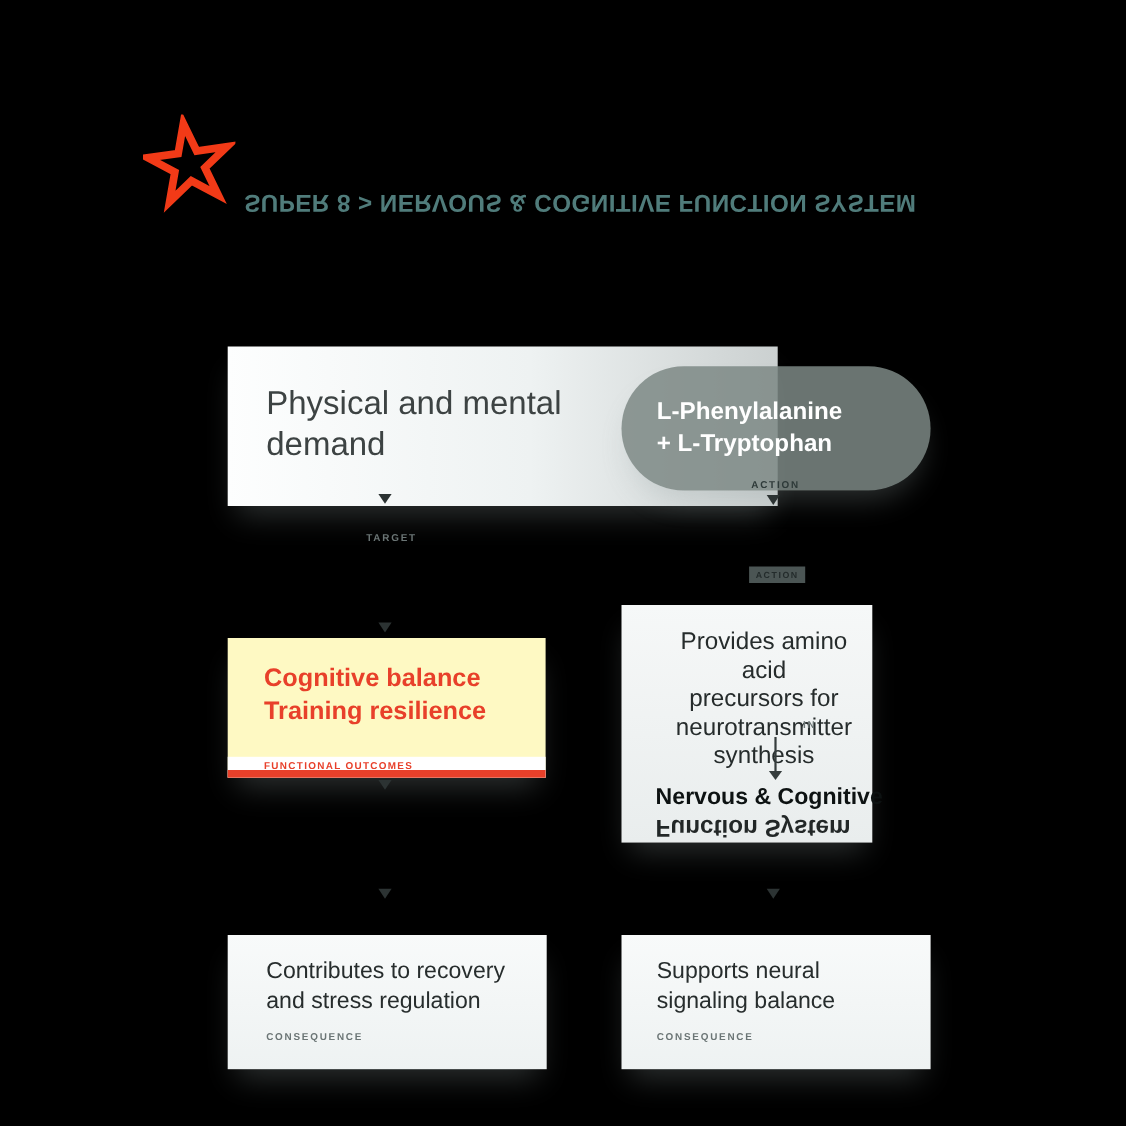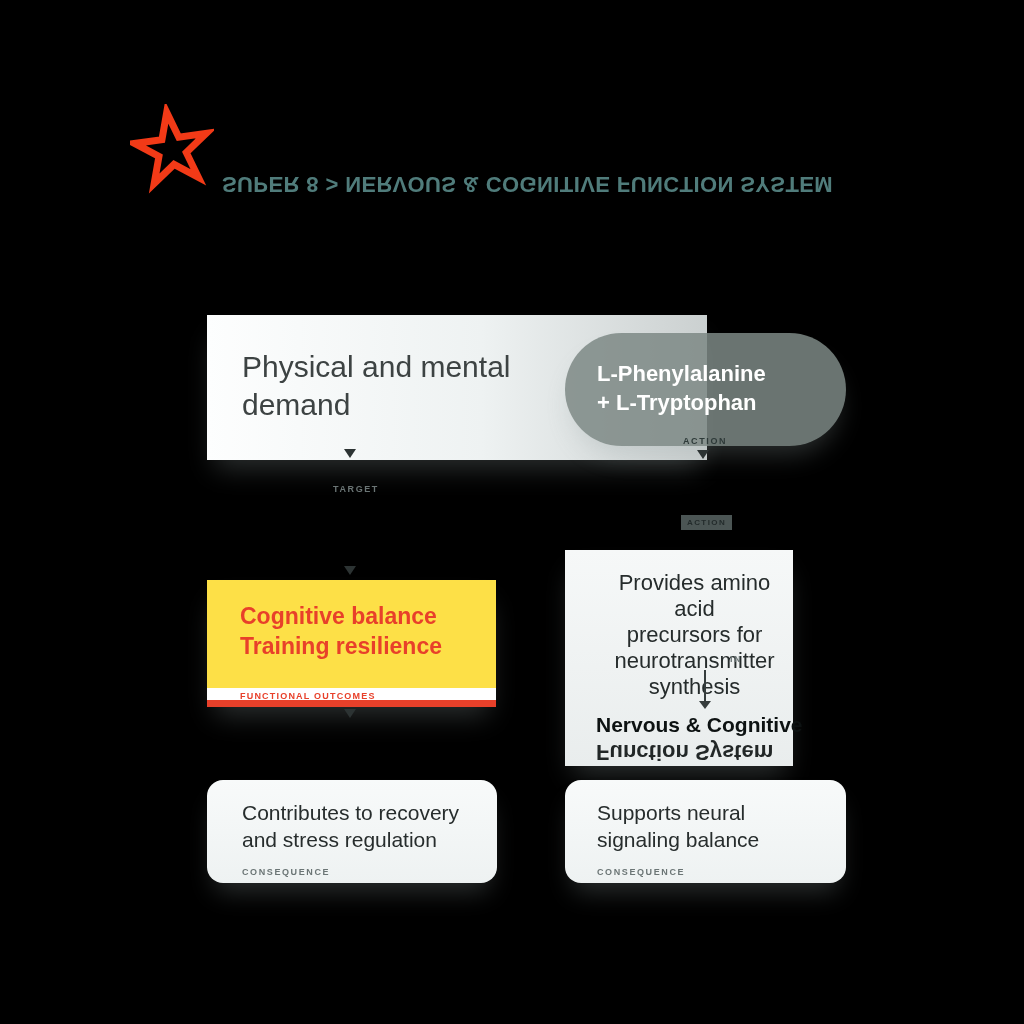--- a/index.html
+++ b/index.html
@@ -45,28 +45,28 @@
     text-align:center;
   }
   .mech-text{left:31px;top:20px;font-size:22px;line-height:26px;color:#262c2c;}
   .in-tag{left:133px;top:104px;margin-left:32px;}
   .stem{left:139px;top:120px;width:2px;height:32px;background:#363d3d;}
   .stem-head{left:134px;top:151px;width:0;height:0;border-left:6px solid transparent;border-right:6px solid transparent;border-top:8px solid #363d3d;}
   .sys-title{left:31px;top:163px;font-size:21px;font-weight:700;color:#0d1212;white-space:nowrap;}
   .sys-mirror{left:31px;top:189px;font-size:22px;font-weight:700;color:#0d1212;opacity:0.9;white-space:nowrap;transform:scaleY(-1);}
 
   .outcomes-card{
-    left:207px;top:580px;width:289px;height:127px;background:#fde047;
+    left:207px;top:580px;width:289px;height:127px;background:#fef9c3;
   }
   .outcomes-text{left:33px;top:21px;font-size:23px;line-height:30px;font-weight:700;color:#e8402a;}
   .outcomes-strip{left:0;bottom:0;width:100%;height:19px;background:#ffffff;}
   .outcomes-tag{left:33px;top:3px;color:#e8402a;letter-spacing:1.2px;position:absolute;font-size:9px;font-weight:700;}
   .outcomes-bar{left:0;bottom:0;width:100%;height:7px;background:#e8402a;}
 
-  .cons-card{top:780px;height:103px;background:linear-gradient(180deg,#f8fafa 0%,#eef2f2 100%);border-radius:16px;}
+  .cons-card{top:850px;height:122px;background:linear-gradient(180deg,#f8fafa 0%,#eef2f2 100%);}
   .cons-left{left:207px;width:290px;}
   .cons-right{left:565px;width:281px;}
   .cons-text{top:19px;font-size:21px;line-height:27px;color:#272d2d;}
   .cons-text-l{left:35px;}
   .cons-text-r{left:32px;}
   .cons-tag-l{left:35px;top:87px;}
   .cons-tag-r{left:32px;top:87px;}
 
   
   .arr{position:absolute;width:0;height:0;

